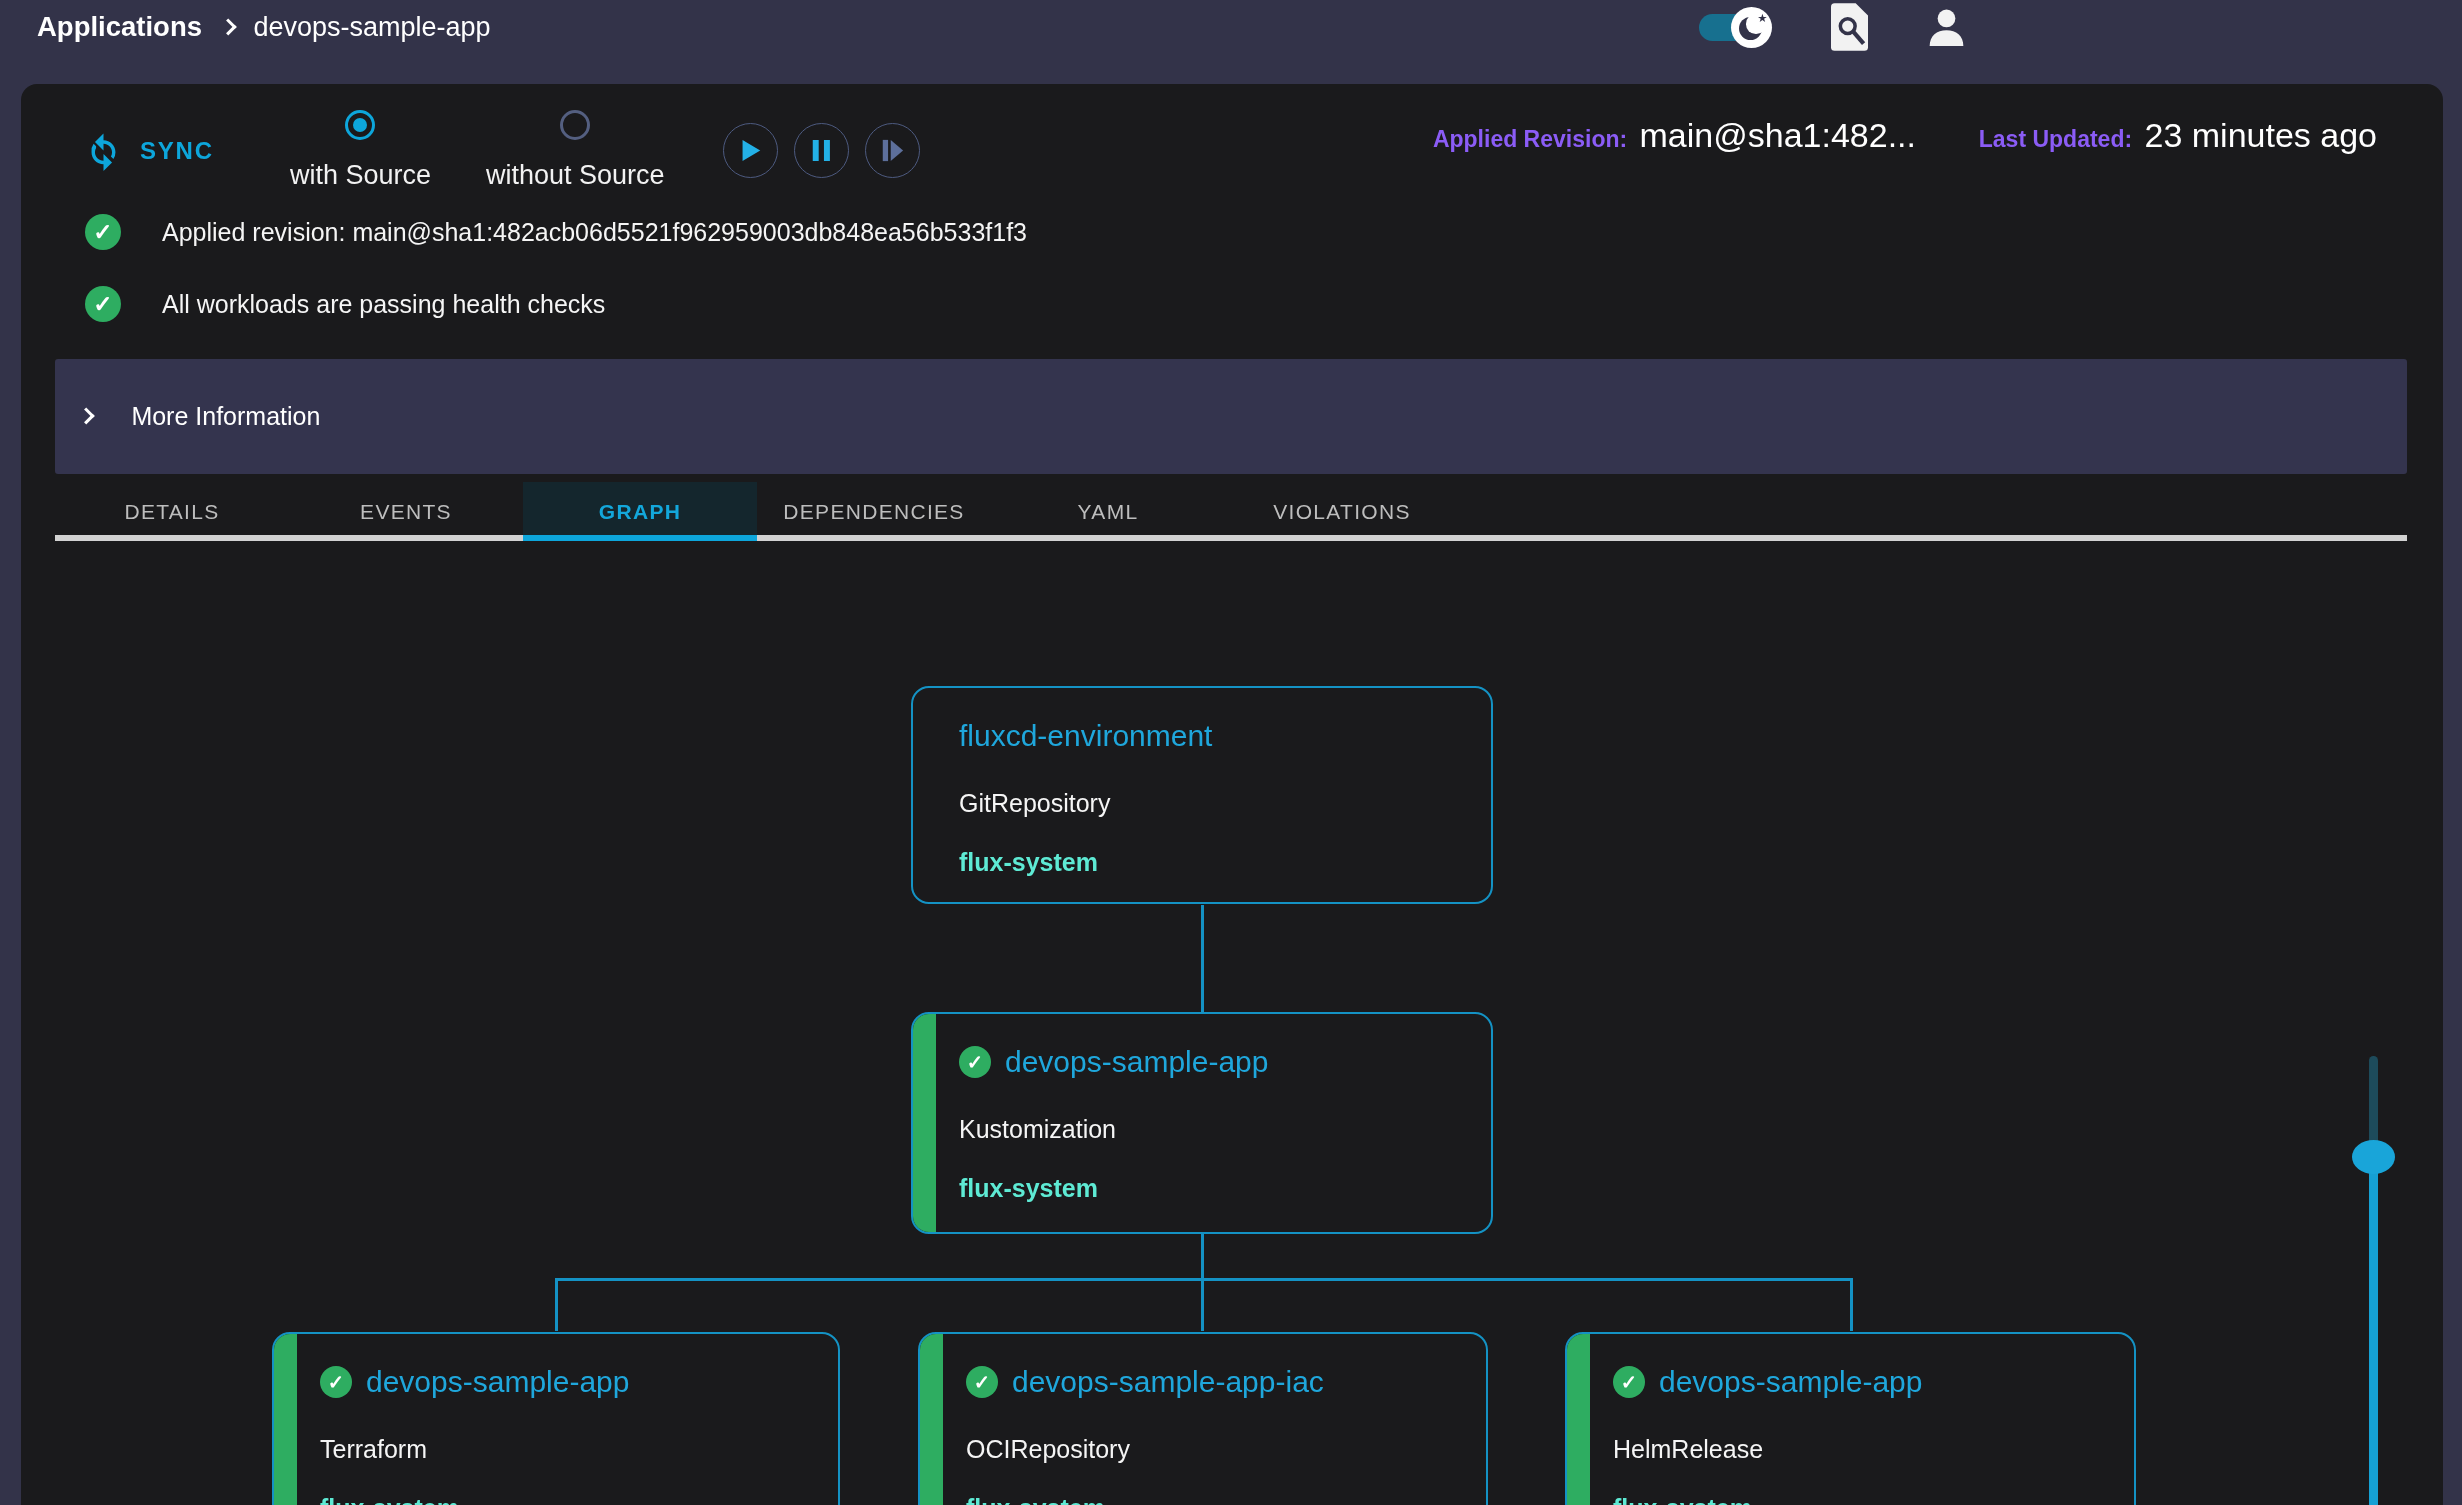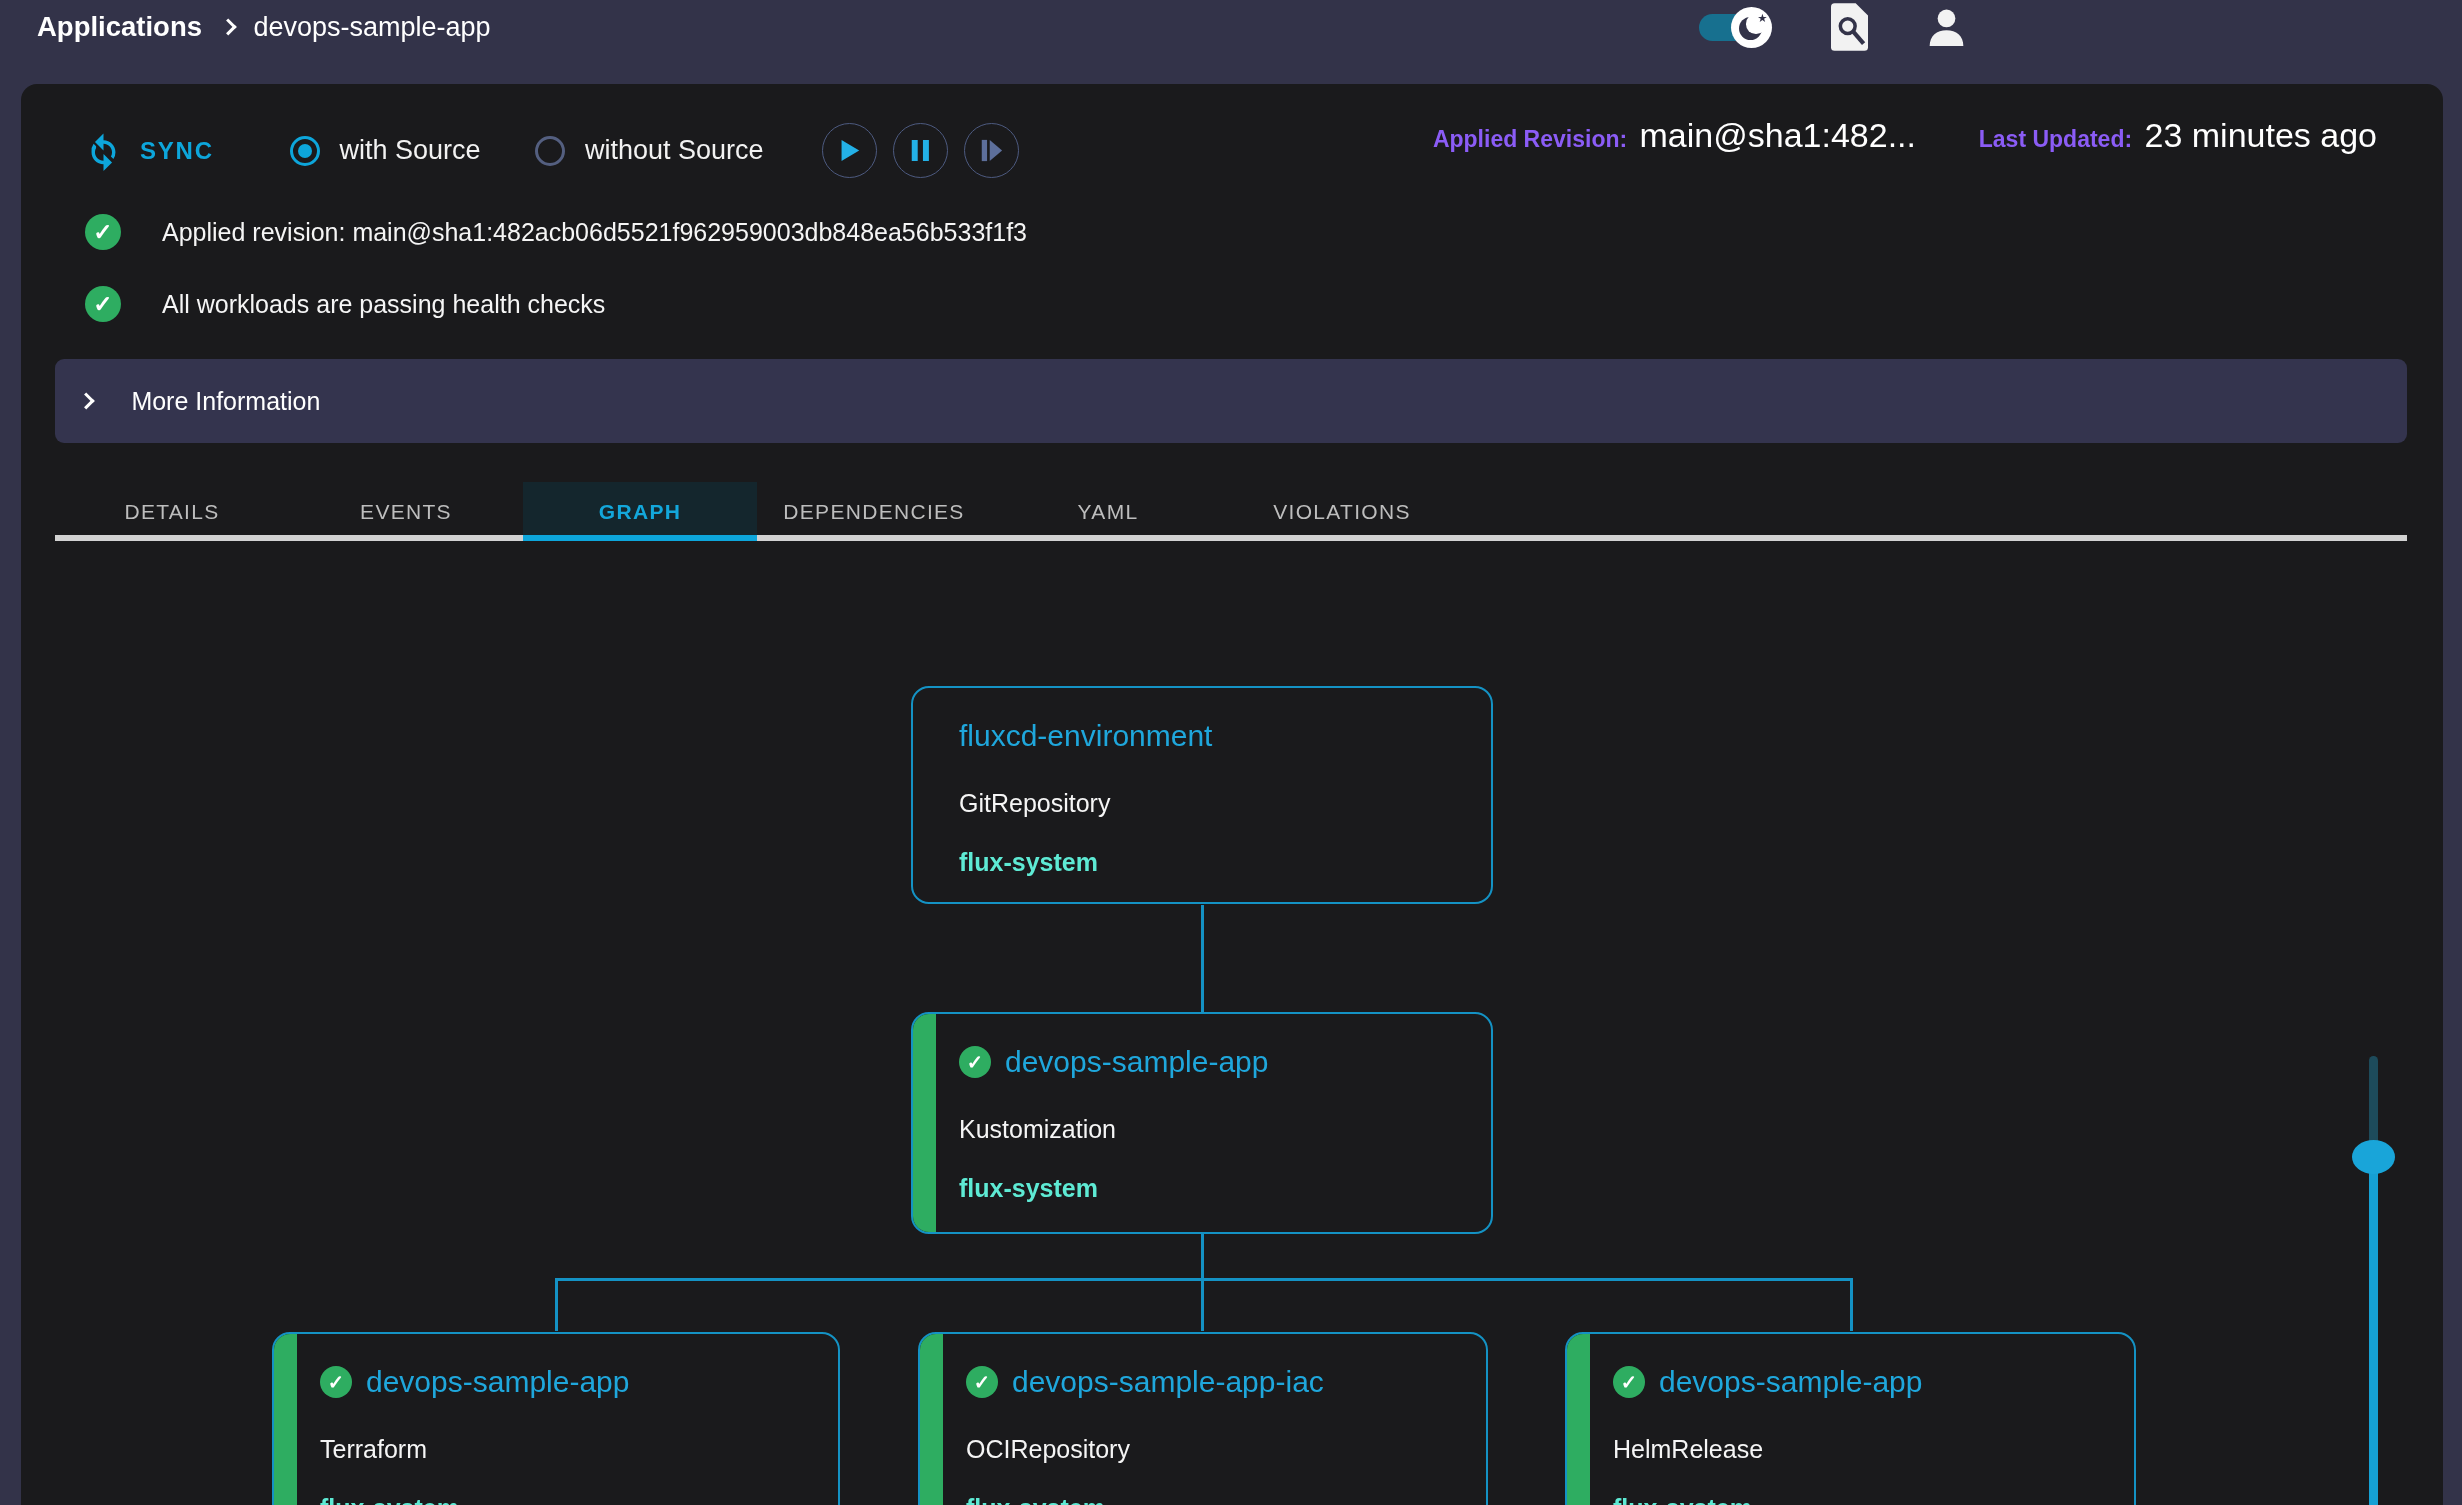--- a/index.html
+++ b/index.html
@@ -24,39 +24,39 @@
   .moon::after { content:""; position:absolute; left:7px; top:-2.7px; width:19.5px; height:19.5px; border-radius:50%; background:#ffffff; }
   .moon-star { position:absolute; right:4.4px; top:3.6px; font-size:11.5px; color:#333349; }
   .icon-btn { background:none; border:none; padding:0; cursor:pointer; line-height:0; }
   
   .card { position:absolute; left:21px; top:84px; width:2422px; height:1421px; background:#1a1a1c; border-radius:16px 16px 0 0; }
   
   .sync-row { position:absolute; left:62px; top:37px; height:59px; display:flex; align-items:center; }
   .sync-btn { display:flex; align-items:center; gap:16px; background:none; border:none; cursor:pointer; padding:0; }
   .sync-label { color:#0da6db; font-size:24px; font-weight:bold; letter-spacing:1.8px; }
   .radio-group { display:flex; align-items:center; margin-left:76px; gap:0; }
-  .radio-item { display:flex; align-items:center; gap:19.5px; margin-right:55px; cursor:pointer; }
+  .radio-item { display:flex; align-items:center; gap:19.5px; margin-right:55px; cursor:pointer;flex-direction:column; }
   .radio-outer { width:30px; height:30px; border-radius:50%; border:3.6px solid #545f80; position:relative; flex:0 0 auto; }
   .radio-outer.sel { border-color:#0da6db; }
   .radio-outer.sel::after { content:""; position:absolute; left:50%; top:50%; width:14px; height:14px; margin:-7px 0 0 -7px; border-radius:50%; background:#0da6db; }
   .radio-label { font-size:27px; color:#f2f2f2; }
   .media-btns { display:flex; align-items:center; gap:16px; margin-left:3.6px; }
   .circle-btn { width:55px; height:55px; border-radius:50%; border:1.8px solid #4d5a80; background:transparent; display:flex; align-items:center; justify-content:center; cursor:pointer; padding:0; }
   .rev-block { position:absolute; right:66px; top:32px; display:flex; align-items:baseline; gap:12.4px; white-space:nowrap; }
   .rev-small { font-size:23px; font-weight:bold; color:#8b5cf6;margin-left:24px; }
   .rev-big { font-size:34px; color:#ffffff; }
   .rev-gap { width:14px; }
   
   .status-row { position:absolute; left:64px; display:flex; align-items:center; gap:41px; }
   .status-row.r1 { top:130px; }
   .status-row.r2 { top:202px; }
   .check-badge { width:36px; height:36px; border-radius:50%; background:#2ead61; color:#ffffff; display:flex; align-items:center; justify-content:center; font-size:23px; font-weight:bold; flex:0 0 auto; }
   .status-text { font-size:25px; color:#f5f5f5;text-align:right; }
   
-  .more-info { position:absolute; left:34px; top:275px; width:2352px; height:84px; background:#34344e; border-radius:9px; display:flex; align-items:center; cursor:pointer; }
+  .more-info { position:absolute; left:34px; top:275px; width:2352px; height:115px; background:#34344e; border-radius:3px; display:flex; align-items:center; cursor:pointer; }
   .more-info .chev { margin-left:25px; border-color:#fff; }
   .more-info-label { margin-left:39px; font-size:25px; color:#ffffff; }
   
   .tabs { position:absolute; left:34px; top:398px; width:2352px; height:59px; display:flex; }
   .tab { width:234px; height:59px; display:flex; align-items:center; justify-content:center; font-size:21px; letter-spacing:1.3px; color:#bdbdbd; cursor:pointer; }
   .tab.active { color:#13a7db; background:#14262d; font-weight:bold; }
   .tab-underline { position:absolute; left:34px; top:451px; width:2352px; height:6.2px; background:#d2d2d2; }
   .tab-underline-active { position:absolute; left:502px; top:451px; width:234px; height:6.2px; background:#0da6db; }
   
   .graph { position:absolute; left:0; top:462px; width:2422px; height:960px; }

